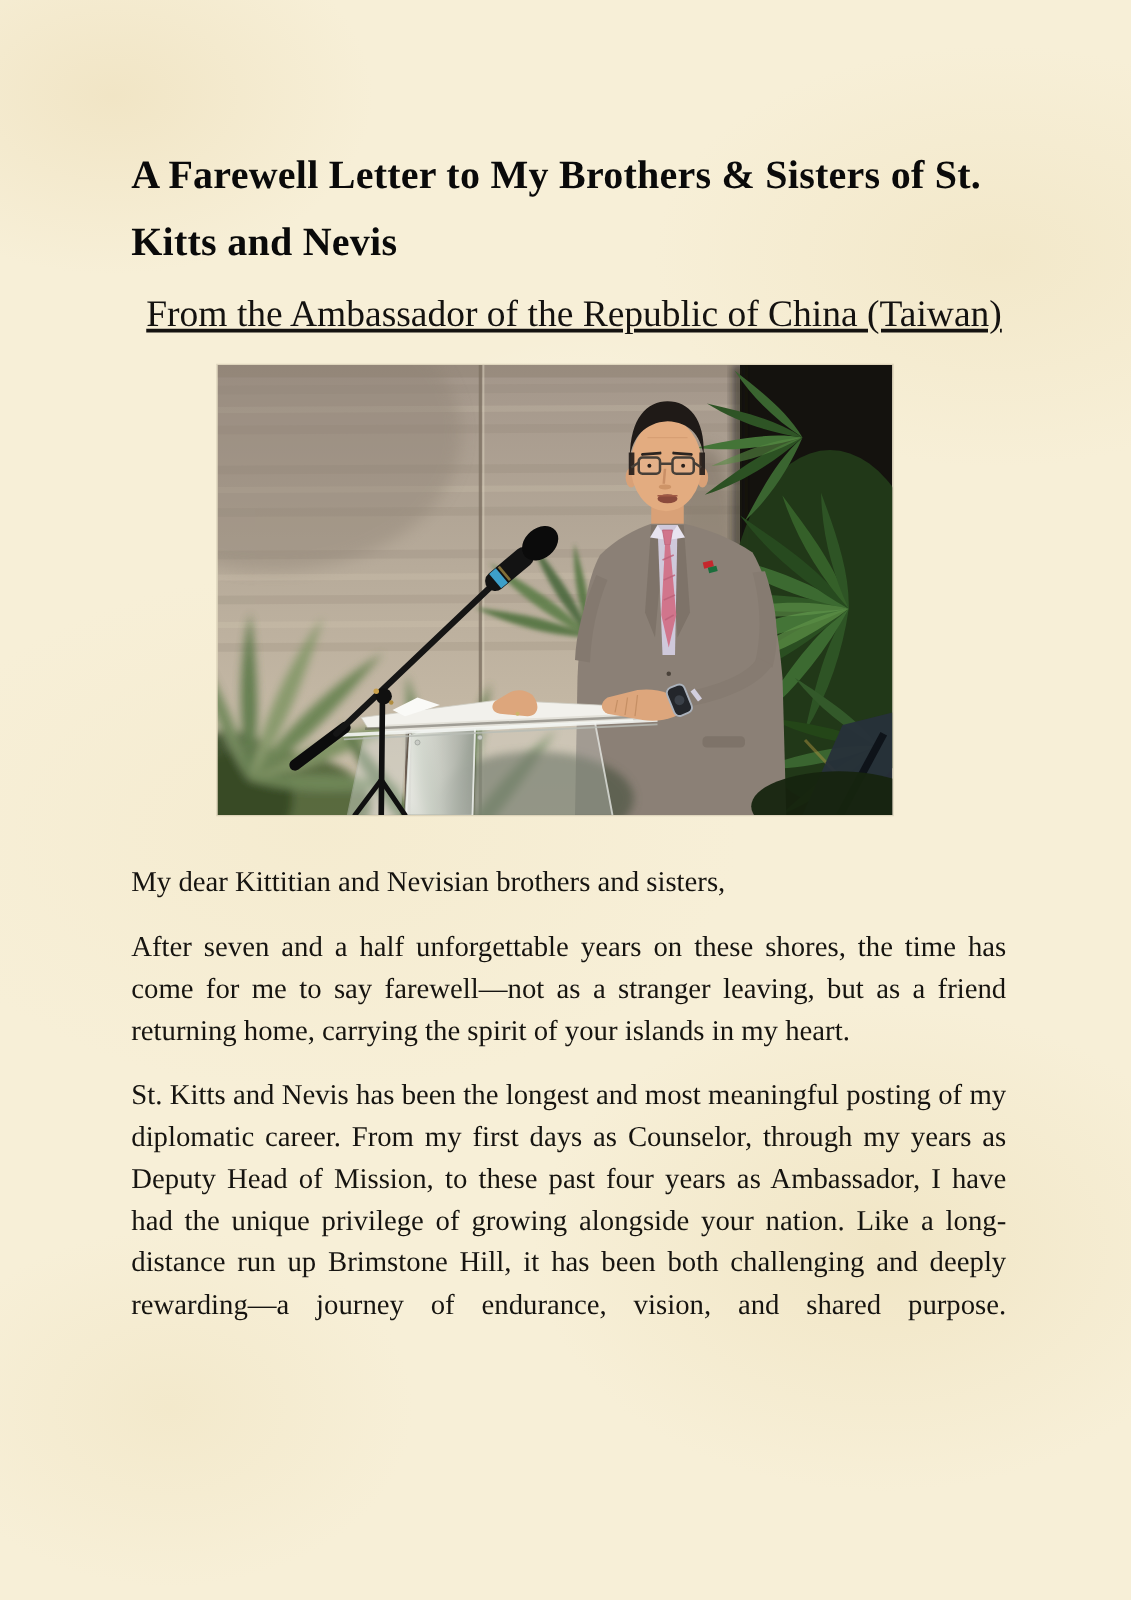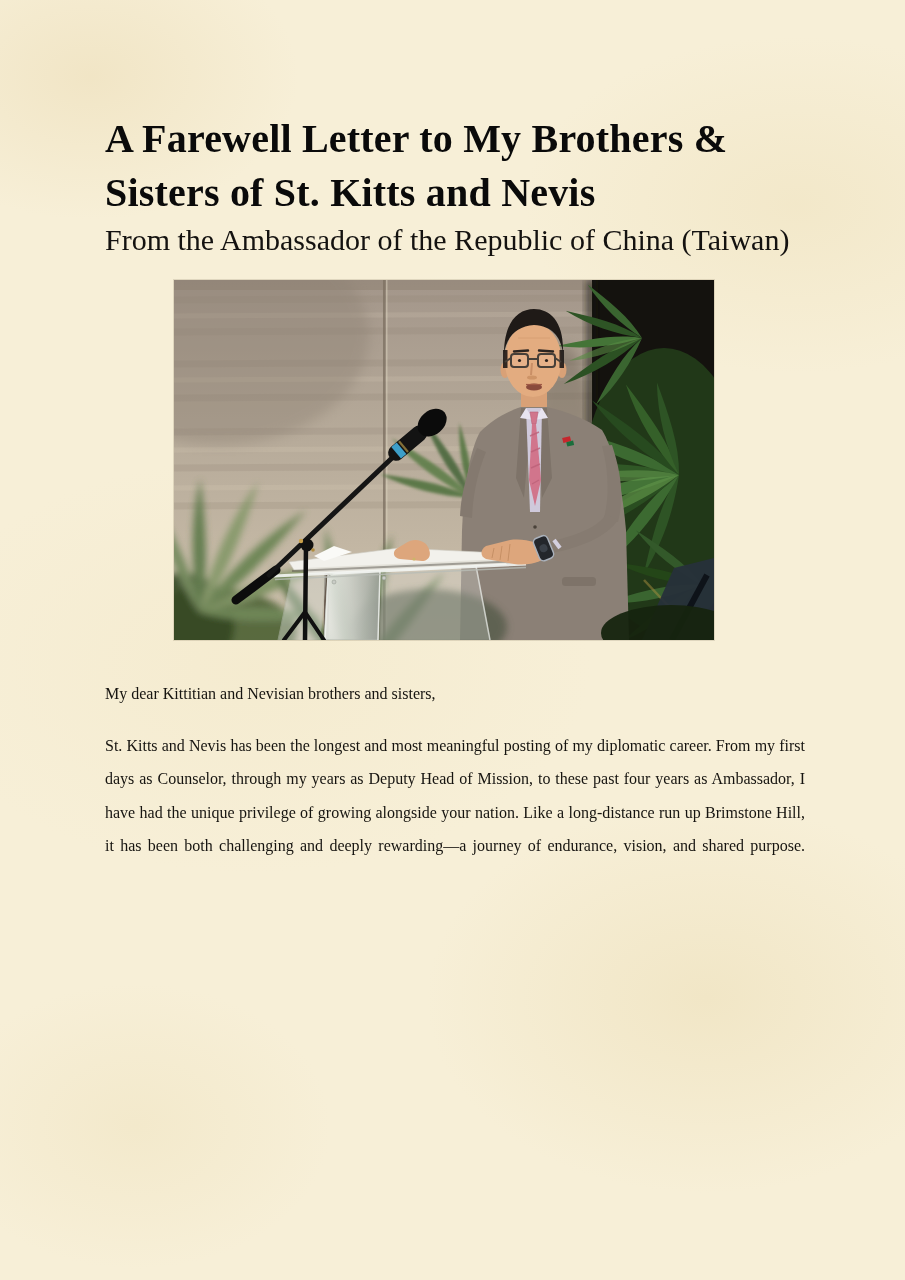--- a/index.html
+++ b/index.html
@@ -15,50 +15,51 @@
       radial-gradient(ellipse 520px 320px at 28% 52%, rgba(242,231,199,.45), transparent 65%),
       radial-gradient(ellipse 430px 300px at 78% 78%, rgba(235,221,181,.50), transparent 65%),
       radial-gradient(ellipse 260px 180px at 52% 30%, rgba(252,248,235,.55), transparent 65%),
       radial-gradient(ellipse 300px 220px at 15% 88%, rgba(239,227,192,.5), transparent 65%);
     font-family:"Liberation Serif","DejaVu Serif",serif;
     color:#151310;
   }
   .content{padding:112px 100px 0 105px;}
   h1.title{
     margin:0;
-    font-size:40px;
+    font-size:32px;
     line-height:54px;
     font-weight:bold;
     letter-spacing:.2px;
     color:#0a0a0a;
     width:700px;
   }
   .subtitle{
-    margin:0;
+    margin:12px;
     font-size:30px;
     line-height:40px;
     font-weight:normal;
     color:#141210;
     width:700px;
+    text-decoration:underline;
   }
   figure.photo{
     margin:20px 0 0 69px;
     width:540px;height:360px;
     padding:0;
     overflow:hidden;
     box-shadow:0 0 0 1px rgba(90,75,50,.15);
   }
   figure.photo svg{display:block;width:540px;height:360px;}
   .letter-body{
     margin-top:37px;
     width:700px;
   }
   .letter-body p{
     margin:0 0 18px 0;
-    font-size:16px;
+    font-size:23px;
     line-height:33.5px;
     text-align:justify;
     color:#161410;
   }
   .letter-body p:last-child{
     text-align-last:justify;
     margin-bottom:0;
   }
 </style>
 </head>
@@ -279,17 +280,18 @@
             <rect x="8" y="-7.5" width="7" height="15" fill="#3d9fc9"></rect>
             <rect x="16.5" y="-7" width="2.2" height="14" fill="#97803f" opacity="0.85"></rect>
             <ellipse cx="55" cy="0" rx="16" ry="12" fill="#0b0b0b"></ellipse>
           </g>
         </g>
       </svg>
     </figure>
 
     <div class="letter-body">
         <p class="para">My dear Kittitian and Nevisian brothers and sisters,</p>
+        <p class="para">After seven and a half unforgettable years on these shores, the time has come for me to say farewell—not as a stranger leaving, but as a friend returning home, carrying the spirit of your islands in my heart.</p>
         <p class="para">St. Kitts and Nevis has been the longest and most meaningful posting of my diplomatic career. From my first days as Counselor, through my years as Deputy Head of Mission, to these past four years as Ambassador, I have had the unique privilege of growing alongside your nation. Like a long-distance run up Brimstone Hill, it has been both challenging and deeply rewarding—a journey of endurance, vision, and shared purpose.</p>
       </div>
 
   </div>
 </div>
 
 </body></html>

